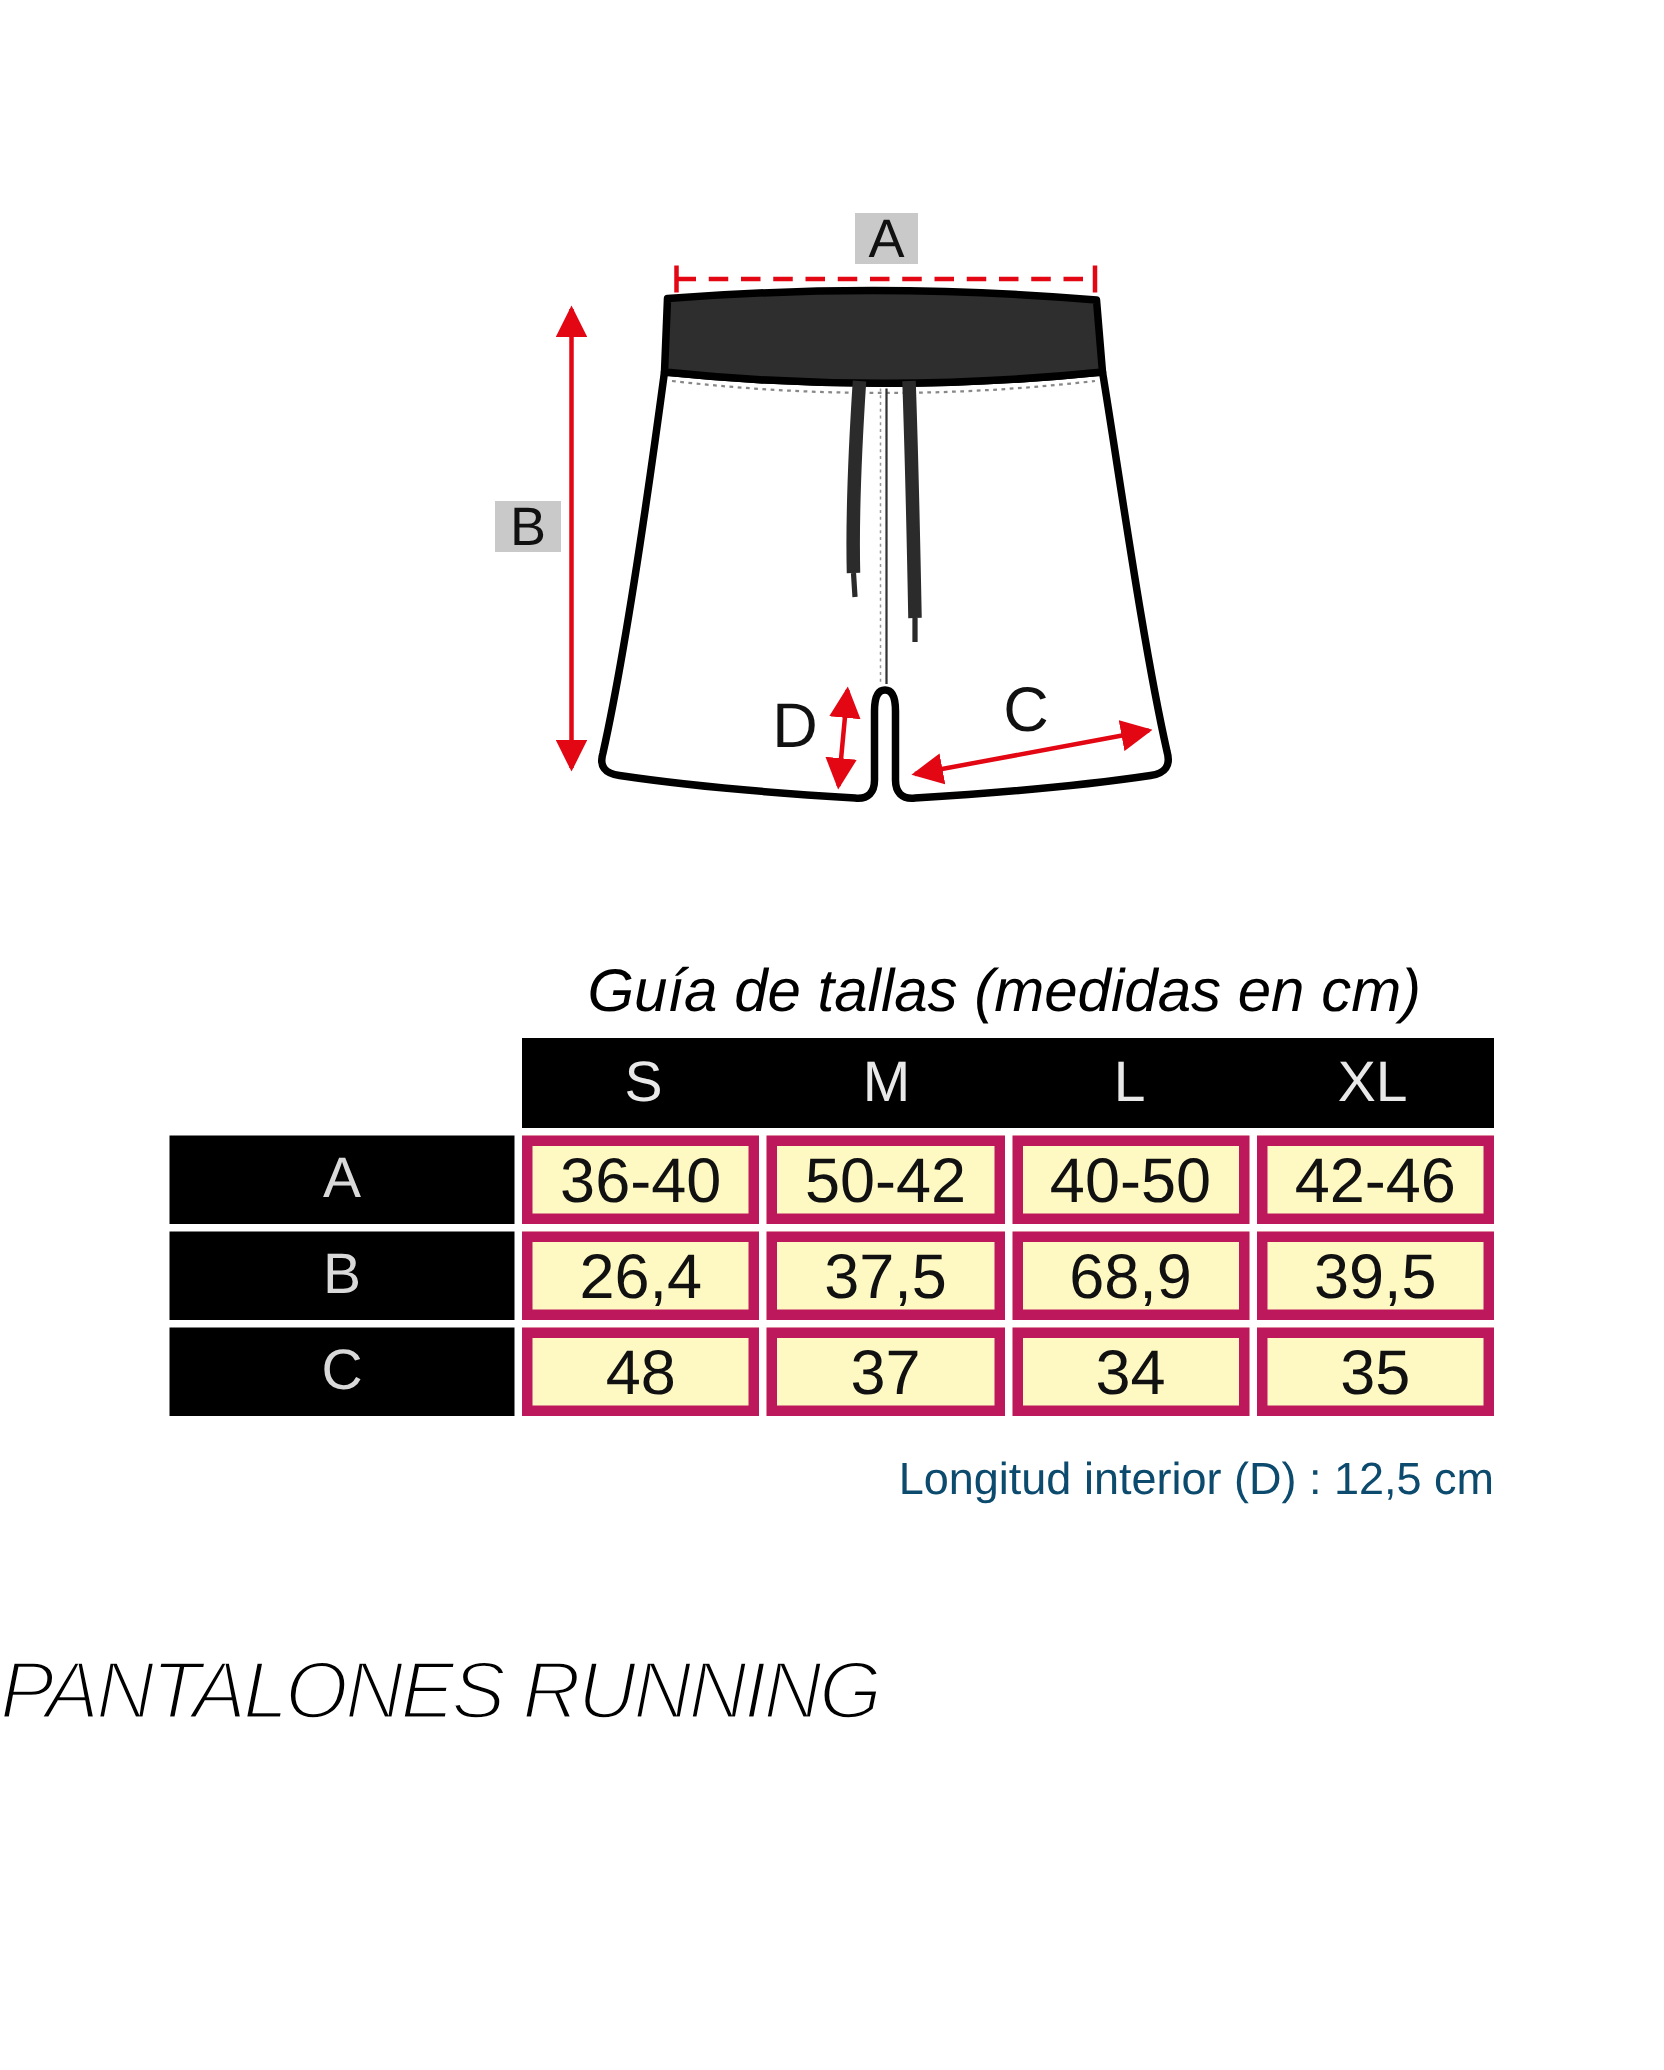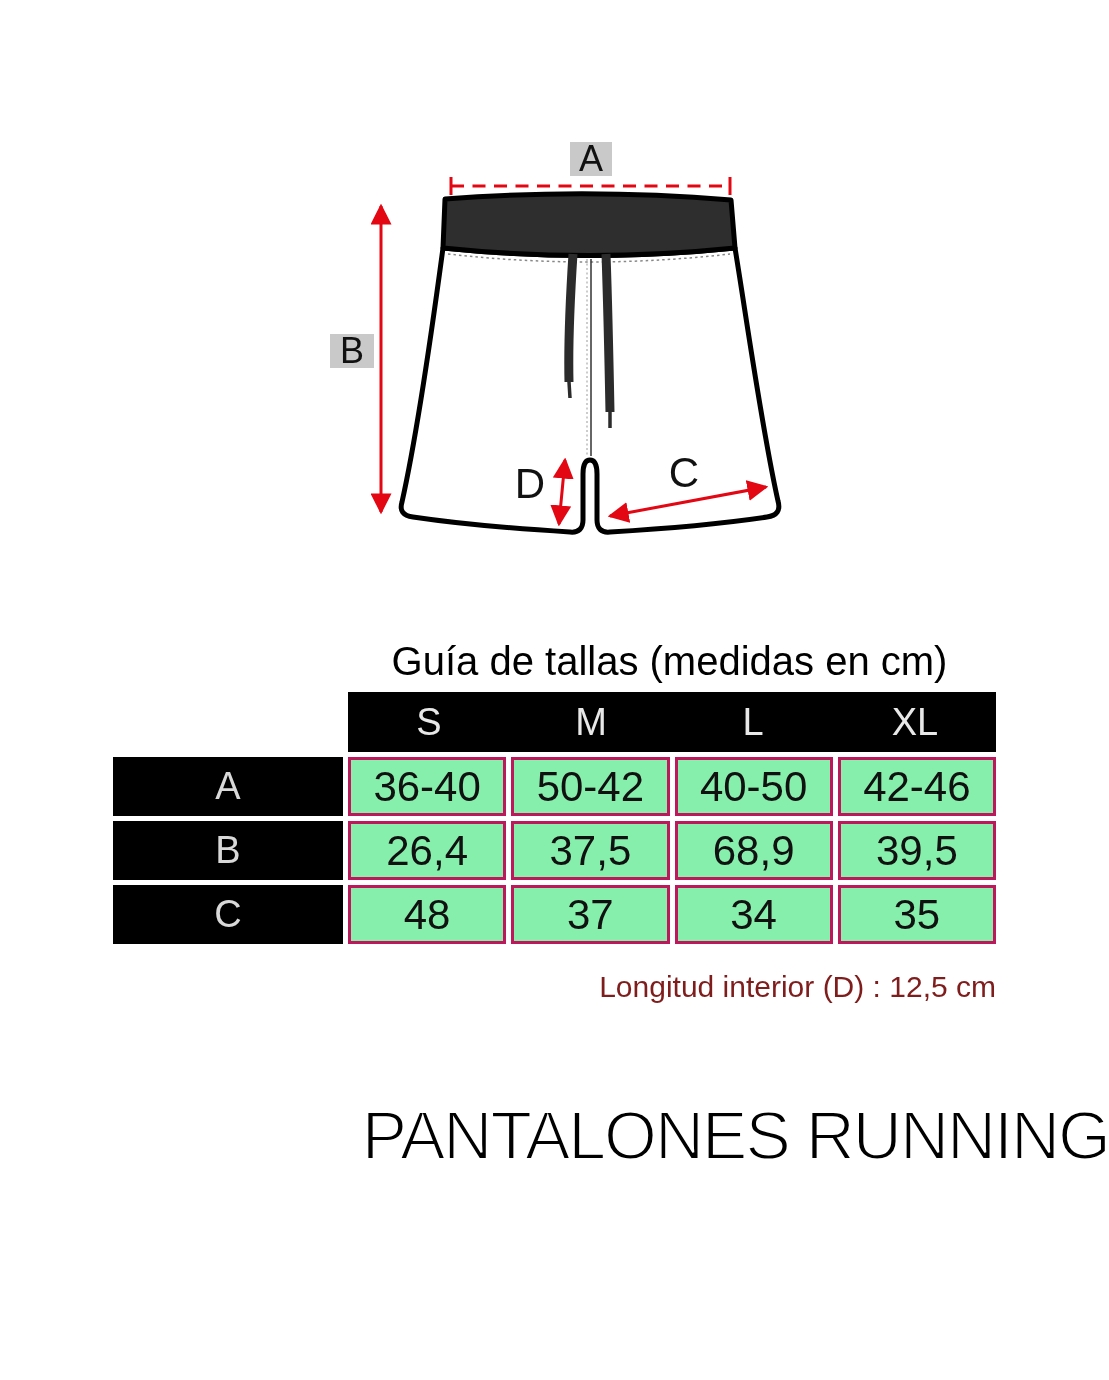--- a/index.html
+++ b/index.html
@@ -11,20 +11,21 @@
     color:#111;
     overflow:hidden;
   }
   .diagram-svg{position:absolute;left:320px;top:130px;width:480px;height:420px;}
   .svg-letter{font-family:"Liberation Sans",sans-serif;font-weight:400;fill:#111;}
 
   .guide-title{
     position:absolute;left:343px;top:639px;width:653px;
     text-align:center;font-size:40px;line-height:44px;font-weight:400;color:#000;
     white-space:nowrap;
+    font-style:italic;
   }
 
   .size-table{
     position:absolute;left:113px;top:692px;width:883px;
     display:grid;
     grid-template-columns:230px 1fr 1fr 1fr 1fr;
     grid-template-rows:60px 59px 59px 59px;
     column-gap:5px;row-gap:5px;
   }
   .size-table .spacer{grid-column:1;grid-row:1;background:transparent;}
@@ -34,36 +35,37 @@
   }
   .size-table .thead span{
     flex:1;text-align:center;color:#e8e8e8;font-size:38px;font-weight:400;
   }
   .size-table .rlabel{
     background:#000;color:#d9d9d9;
     display:flex;align-items:center;justify-content:center;
     font-size:38px;font-weight:400;
   }
   .size-table .cell{
-    background:#86efac;border:3px solid #be185d;
+    background:#fef9c3;border:7px solid #be185d;
     display:flex;align-items:center;justify-content:center;
     font-size:42px;font-weight:400;color:#111;
   }
 
   .footnote{
     position:absolute;right:113px;top:970px;
-    font-size:30px;font-weight:400;color:#7f1d1d;white-space:nowrap;
+    font-size:30px;font-weight:400;color:#0c4a6e;white-space:nowrap;
   }
 
   .product-title{
     position:absolute;left:0;right:0;top:1096px;
-    text-align:right;
-    font-size:68px;font-weight:300;letter-spacing:-2px;color:#000;
+    text-align:left;
+    font-size:54px;font-weight:300;letter-spacing:-2px;color:#000;
     -webkit-text-stroke:2px #ffffff;
     white-space:nowrap;
+    font-style:italic;
   }
 </style>
 </head>
 <body>
 
 <div class="page">
 
   <svg class="diagram-svg" viewBox="0 0 480 420">
     <defs>
       <marker id="arr" markerWidth="7" markerHeight="7" refX="6.2" refY="3.5" orient="auto-start-reverse" markerUnits="strokeWidth">

